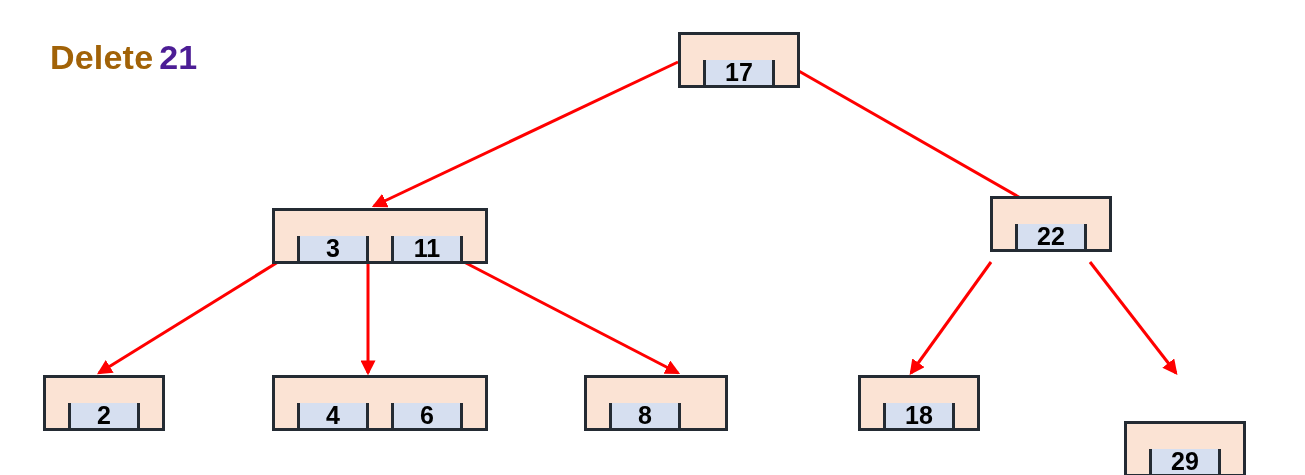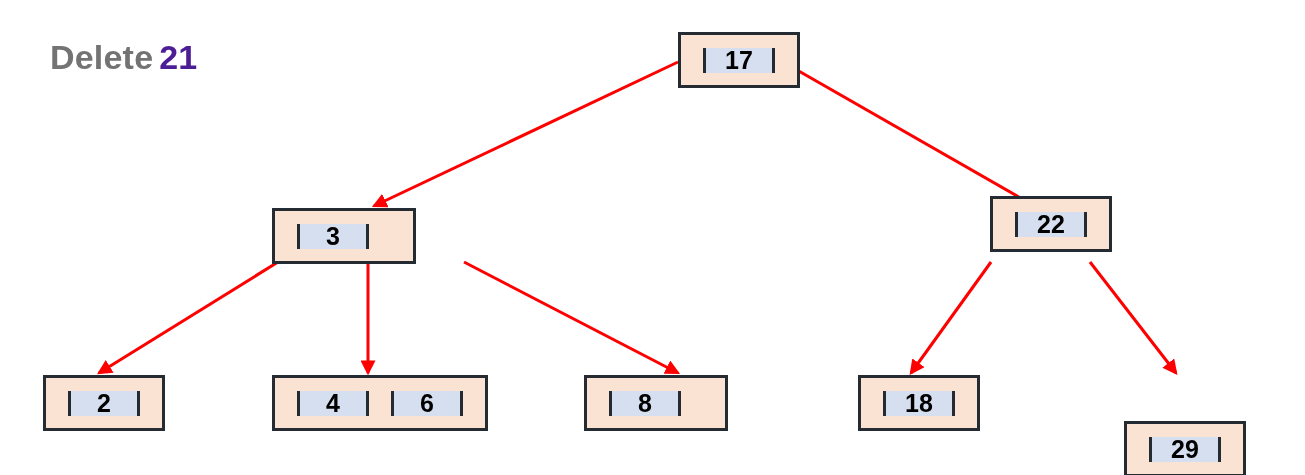--- a/index.html
+++ b/index.html
@@ -26,28 +26,28 @@
   #title {
     position: absolute;
     left: 50px;
     top: 38px;
     font-size: 34px;
     font-weight: bold;
     color: #000000;
     letter-spacing: 0.2px;
     white-space: nowrap;
   }
-  #title .kw { color: #737373; }
+  #title .kw { color: #a16207; }
   #title .val { color: #4c1d95; padding-left: 6px; }
 
   .node {
     position: absolute;
     display: flex;
     flex-direction: row;
-    align-items: center;
+    align-items: flex-end;
     box-sizing: border-box;
     border: 3px solid #242b33;
     background: #fbe3d4;
     height: 56px;
   }
   .cell-ptr {
     width: 22px;
     background: #fbe3d4;
     box-sizing: border-box;
   }
@@ -95,20 +95,21 @@
   <div id="nodes">
       <div class="node" style="left: 678px; top: 32px;">
         <div class="cell-ptr"></div>
         <div class="cell-key">17</div>
         <div class="cell-ptr"></div>
       </div>
       <div class="node" style="left: 272px; top: 208px;">
         <div class="cell-ptr"></div>
         <div class="cell-key">3</div>
         <div class="cell-ptr"></div>
+        <div class="cell-key">11</div>
         <div class="cell-ptr"></div>
       </div>
       <div class="node" style="left: 990px; top: 196px;">
         <div class="cell-ptr"></div>
         <div class="cell-key">22</div>
         <div class="cell-ptr"></div>
       </div>
       <div class="node" style="left: 43px; top: 375px;">
         <div class="cell-ptr"></div>
         <div class="cell-key">2</div>

